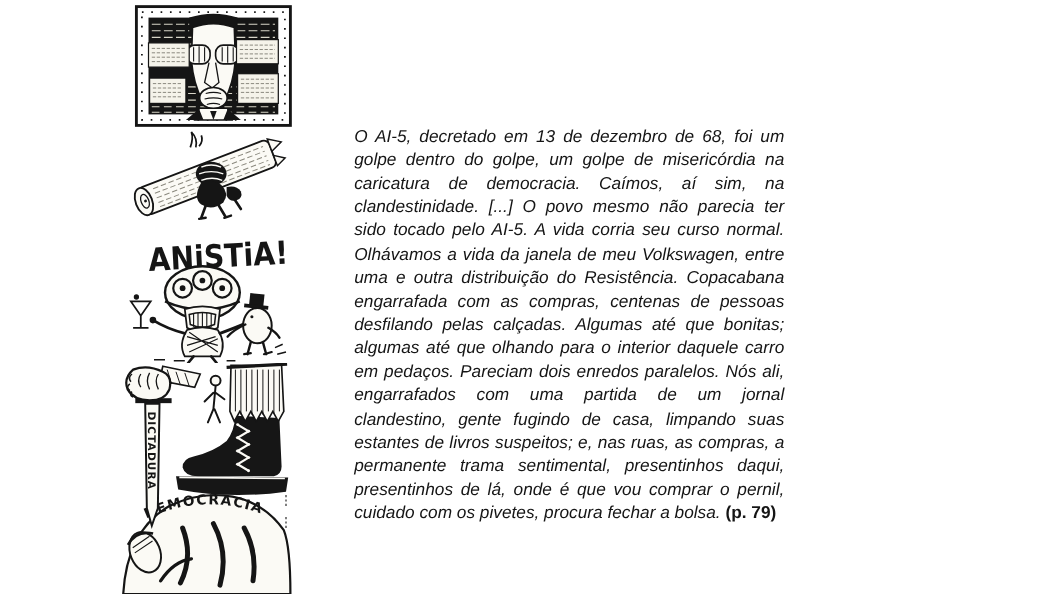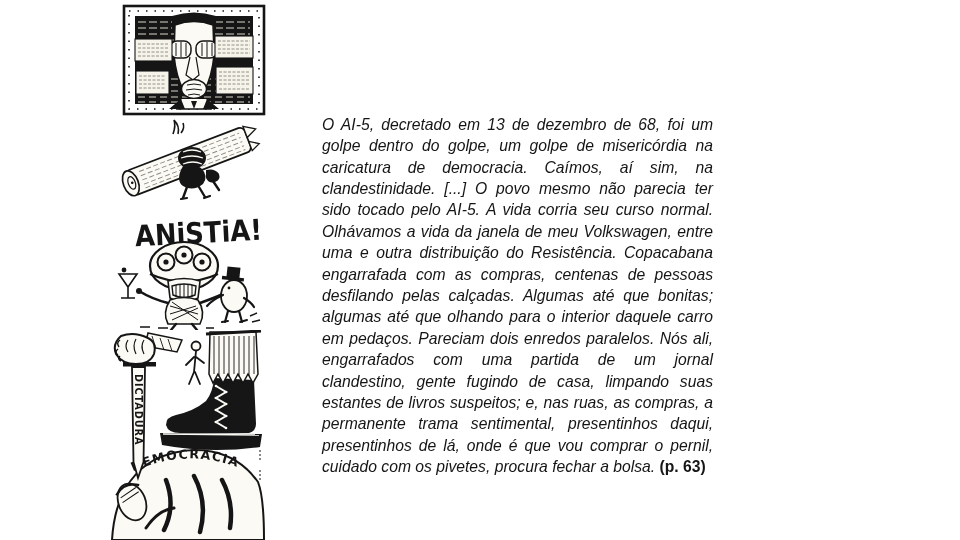--- a/index.html
+++ b/index.html
@@ -184,15 +184,15 @@
         <path d="M42,6 L46,19 M50,8 L54,20 M58,9 L62,21" stroke="#151515" stroke-width="0.9" fill="none"></path>
         <path d="M11,6 Q2,14 6,24 Q12,34 26,34 Q40,34 44,24 Q47,12 38,8 Q24,1 11,6 Z" fill="#fbfaf5" stroke="#151515" stroke-width="2"></path>
         <path d="M10,10 q-4,3 -1,7 M8,19 q-4,3 0,6 M10,26 q-3,3 1,5" stroke="#151515" stroke-width="1.4" fill="none"></path>
         <path d="M18,10 Q14,16 18,22 M26,9 Q22,16 26,24 M34,10 Q30,16 34,24" stroke="#151515" stroke-width="1.2" fill="none"></path>
       </g>
       <path d="M150,120 V132 M150,140 V150" stroke="#151515" stroke-width="1" stroke-dasharray="2 2" fill="none"></path>
     </svg>
   </div>
 
   <p class="quote-block"><span>O AI-5, decretado em 13 de dezembro de 68, foi um golpe dentro do golpe, um golpe de misericórdia na caricatura de democracia. Caímos, aí sim, na clandestinidade. [...] O povo mesmo não parecia ter sido tocado pelo AI-5. A vida corria seu curso normal. Olhávamos a vida da janela de meu Volkswagen, entre uma e outra distribuição do Resistência. Copacabana engarrafada com as compras, centenas de pessoas desfilando pelas calçadas. Algumas até que bonitas; algumas até que olhando para o interior daquele carro em pedaços. Pareciam dois enredos paralelos. Nós ali, engarrafados com uma partida de um jornal clandestino, gente fugindo de casa, limpando suas estantes de livros suspeitos; e, nas ruas, as compras, a permanente trama sentimental, presentinhos daqui, presentinhos de lá, onde é que vou comprar o pernil, cuidado com os pivetes, procura fechar a bolsa.</span>
-    <span class="page-ref">(p. 63)</span></p>
+    <span class="page-ref">(p. 79)</span></p>
 
 </div>
 
 </body></html>

